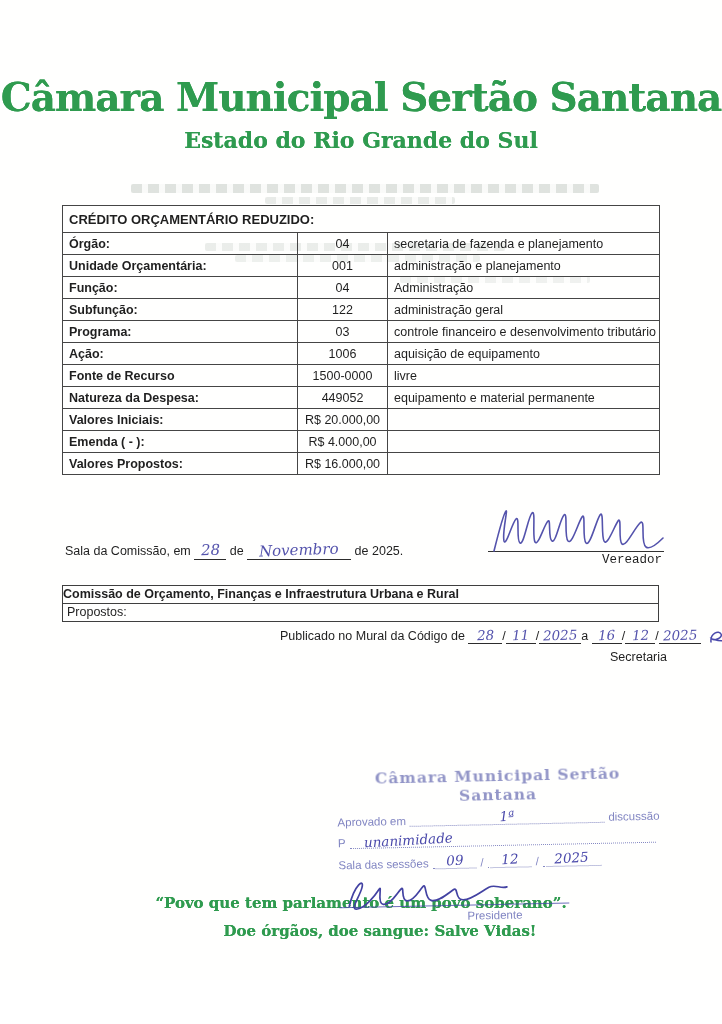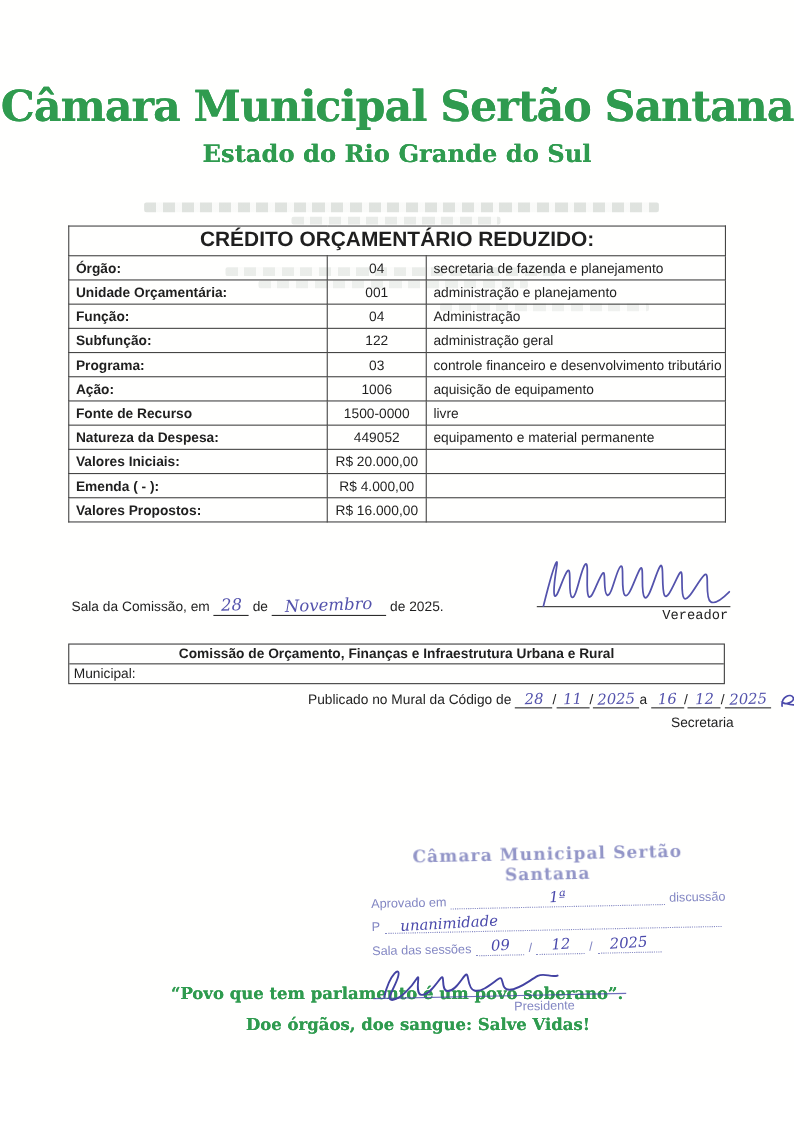--- a/index.html
+++ b/index.html
@@ -28,21 +28,21 @@
   
   .credit-table {
     position:absolute; top:205px; left:62px; width:597px;
     border-collapse:collapse; table-layout:fixed; z-index:2;
   }
   .credit-table td, .credit-table th {
     border:1px solid #454545; font-size:12.5px; overflow:hidden;
     white-space:nowrap; background:transparent; padding:0 6px;
   }
   .credit-table .caption-cell {
-    height:27px; text-align:center; font-weight:bold; font-size:19px;
+    height:27px; font-weight:bold; font-size:13px;
   }
   .credit-table thead th { height:36px; font-weight:bold; }
   .credit-table thead th.h-label { text-align:left; }
   .credit-table thead th.h-code, .credit-table thead th.h-name { text-align:center; }
   .credit-table tbody td { height:22px; }
   .credit-table .c-label { font-weight:bold; text-align:left; }
   .credit-table .c-code  { text-align:center; }
   .credit-table .c-name  { text-align:left; }
   .col-label { width:235px; } .col-code { width:90px; } .col-name { width:272px; }
   
@@ -61,21 +61,21 @@
   .sig-block { position:absolute; top:505px; left:488px; width:180px; z-index:3;font-family:Liberation Mono, monospace; }
   .sig-block svg { display:block; }
   .sig-rule { border-bottom:1.5px solid #333; width:176px; margin-top:-8px; }
   .sig-role { font-size:12.5px; text-align:right; padding-right:6px; margin-top:1px; }
   
   .commission-box {
     position:absolute; top:585px; left:62px; width:597px;
     border:1px solid #3f3f3f; z-index:2;
   }
   .commission-box .box-title {
-    border-bottom:1px solid #3f3f3f; text-align:center;
+    border-bottom:1px solid #3f3f3f; 
     font-weight:bold; font-size:12.5px; height:18px; line-height:17px;
   }
   .commission-box .box-row { font-size:12.5px; height:17px; line-height:16px; padding-left:4px; }
   
   .pub-line { position:absolute; top:628px; left:280px; font-size:12.5px; z-index:2; white-space:nowrap; }
   .pub-line .fill-line .hw { font-size:13.5px; }
   .pub-rubric { display:inline-block; vertical-align:middle; margin-left:3px; }
   .secretaria-label { position:absolute; top:650px; left:610px; font-size:12.5px; z-index:2; }
   
   .stamp {
@@ -214,21 +214,21 @@
   <div class="sig-block">
     <svg width="180" height="54" viewBox="0 0 180 54">
       <path d="M6 46 C10 30 16 8 18 6 C20 4 14 28 16 36 C18 42 24 18 28 14 C32 10 28 36 32 38 C36 40 40 12 44 8 C48 4 44 32 47 37 C50 42 56 20 60 16 C63 13 60 34 64 36 C68 38 72 14 76 10 C80 6 76 32 80 36 C84 40 90 18 94 12 C98 6 94 34 98 38 C102 42 108 16 112 10 C116 4 113 30 116 36 C119 42 126 22 130 16 C134 10 130 36 134 39 C138 42 146 24 152 18 C158 12 152 38 158 42 C162 45 170 38 175 33" stroke="#5453ac" stroke-width="1.6" fill="none" stroke-linecap="round"></path>
     </svg>
     <div class="sig-rule"></div>
     <div class="sig-role">Vereador</div>
   </div>
 
   <div class="commission-box">
     <div class="box-title">Comissão de Orçamento, Finanças e Infraestrutura Urbana e Rural</div>
-    <div class="box-row">Municipal:</div>
+    <div class="box-row">Propostos:</div>
   </div>
 
   <div class="pub-line">
     <span>Publicado no Mural da Código de</span>
     <span class="fill-line" style="width:34px;"><span class="hw">28</span></span><span>/</span><span class="fill-line" style="width:30px;"><span class="hw">11</span></span><span>/</span><span class="fill-line" style="width:42px;"><span class="hw">2025</span></span><span>a</span>
     <span class="fill-line" style="width:30px;"><span class="hw">16</span></span><span>/</span><span class="fill-line" style="width:30px;"><span class="hw">12</span></span><span>/</span><span class="fill-line" style="width:42px;"><span class="hw">2025</span></span>
     <svg class="pub-rubric" width="22" height="18" viewBox="0 0 22 18">
       <path d="M4 14 C3 5 12 2 14 6 C16 10 7 13 5 11 C9 12 16 15 20 11" stroke="#4a49ab" stroke-width="1.5" fill="none" stroke-linecap="round"></path>
     </svg>
   </div>

